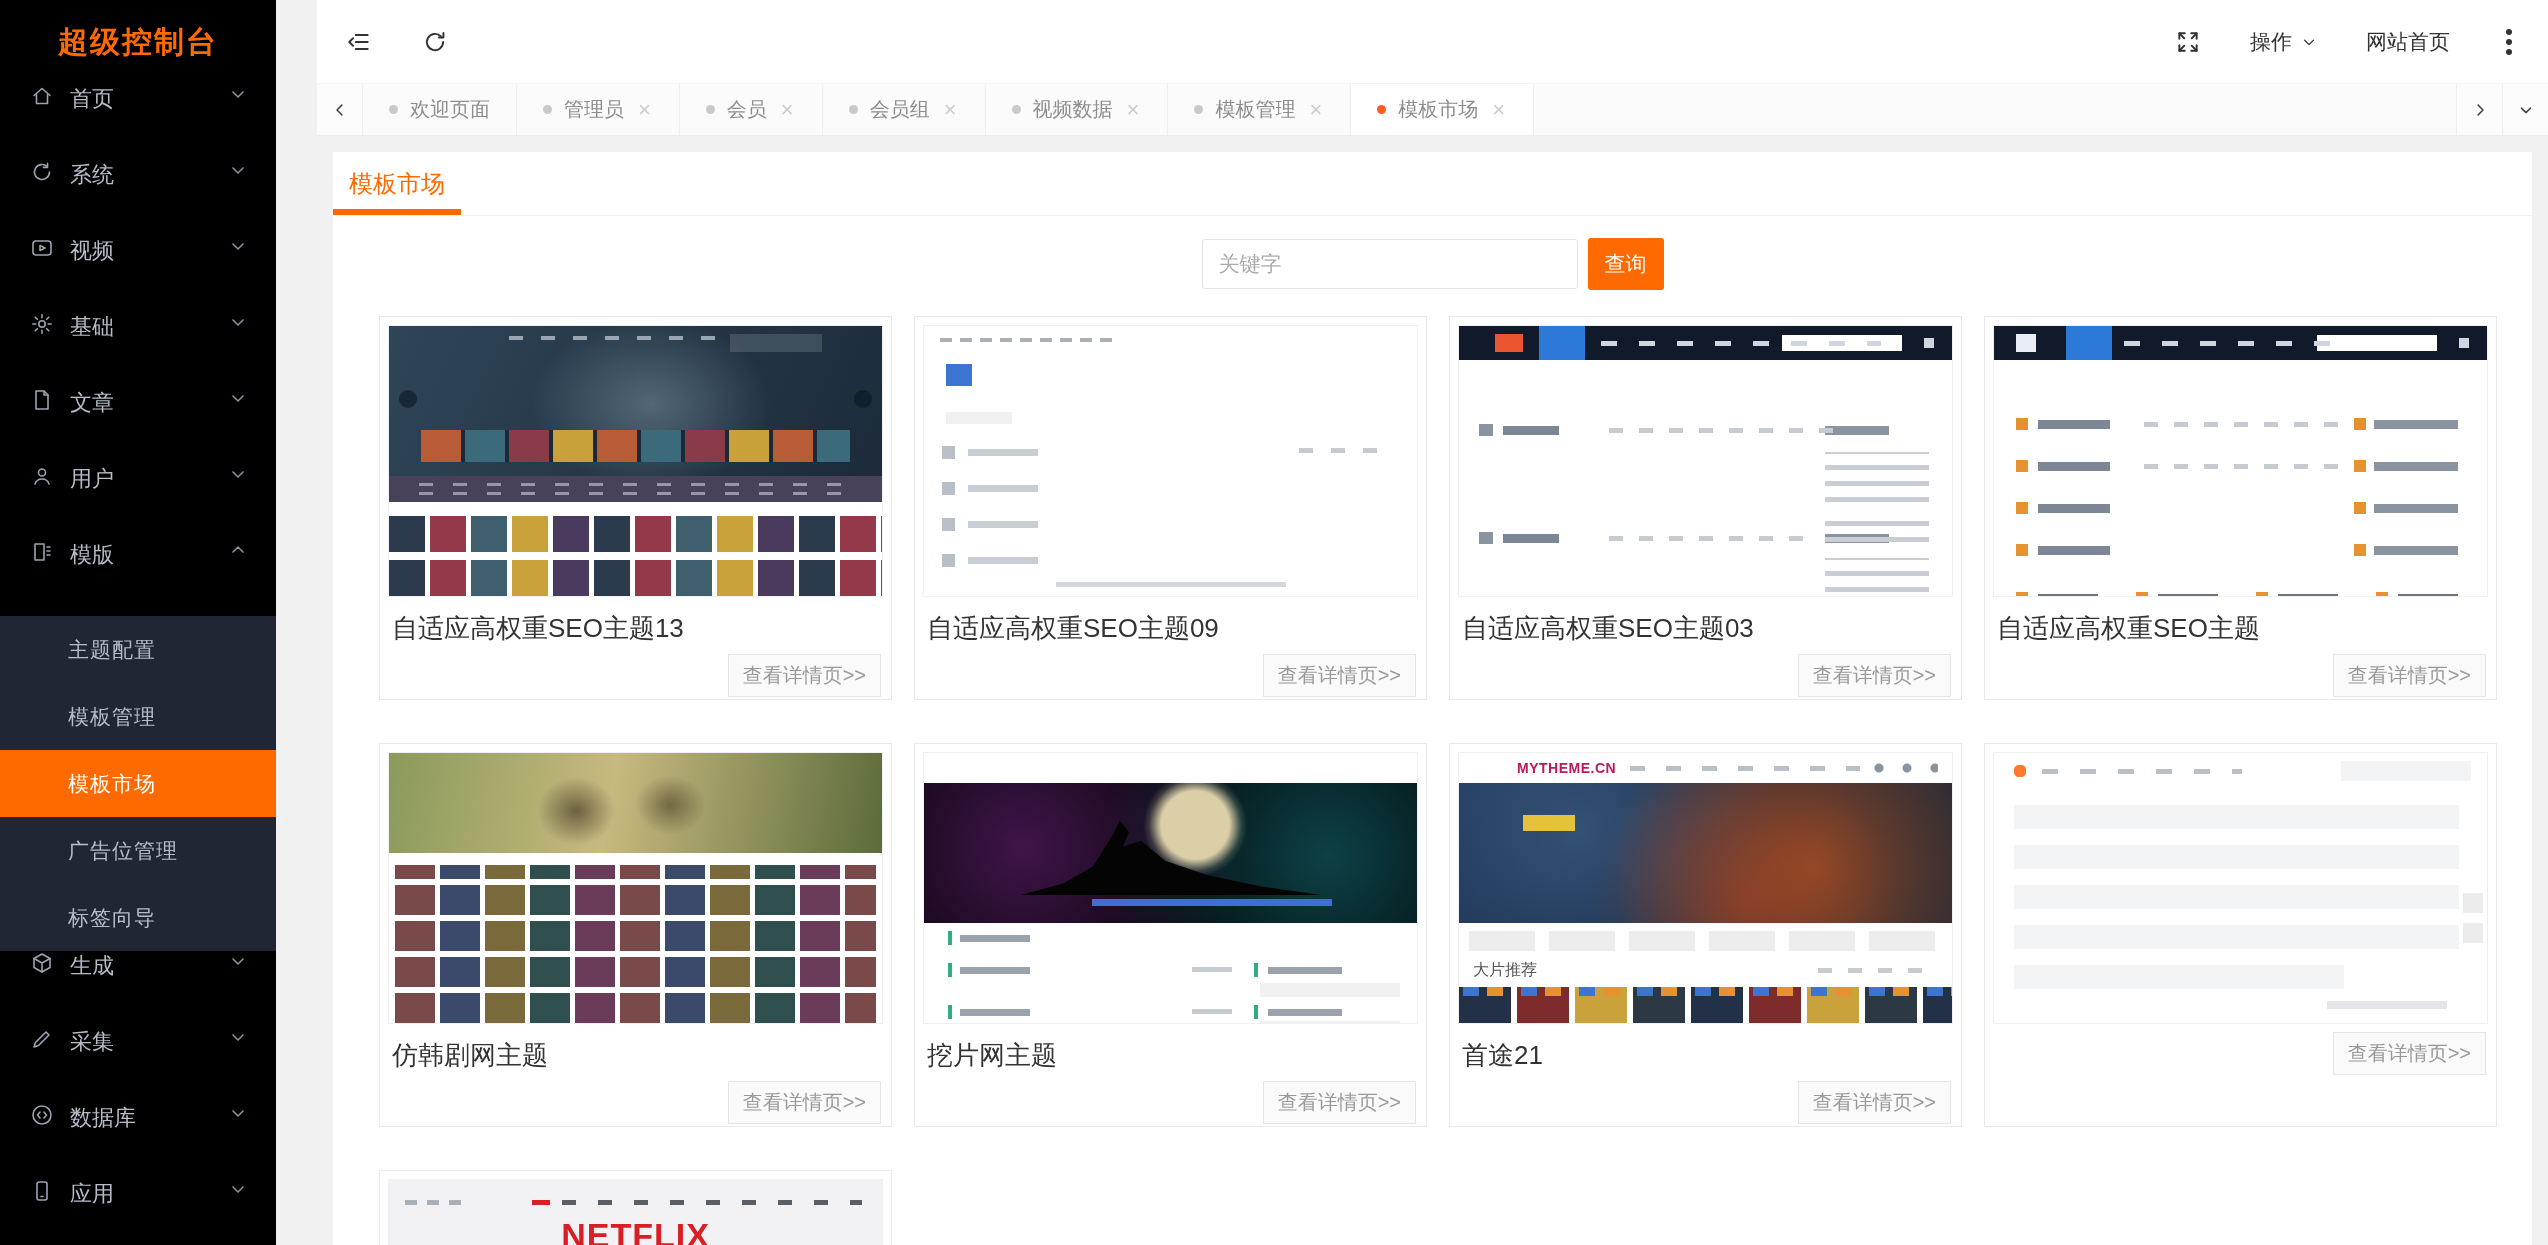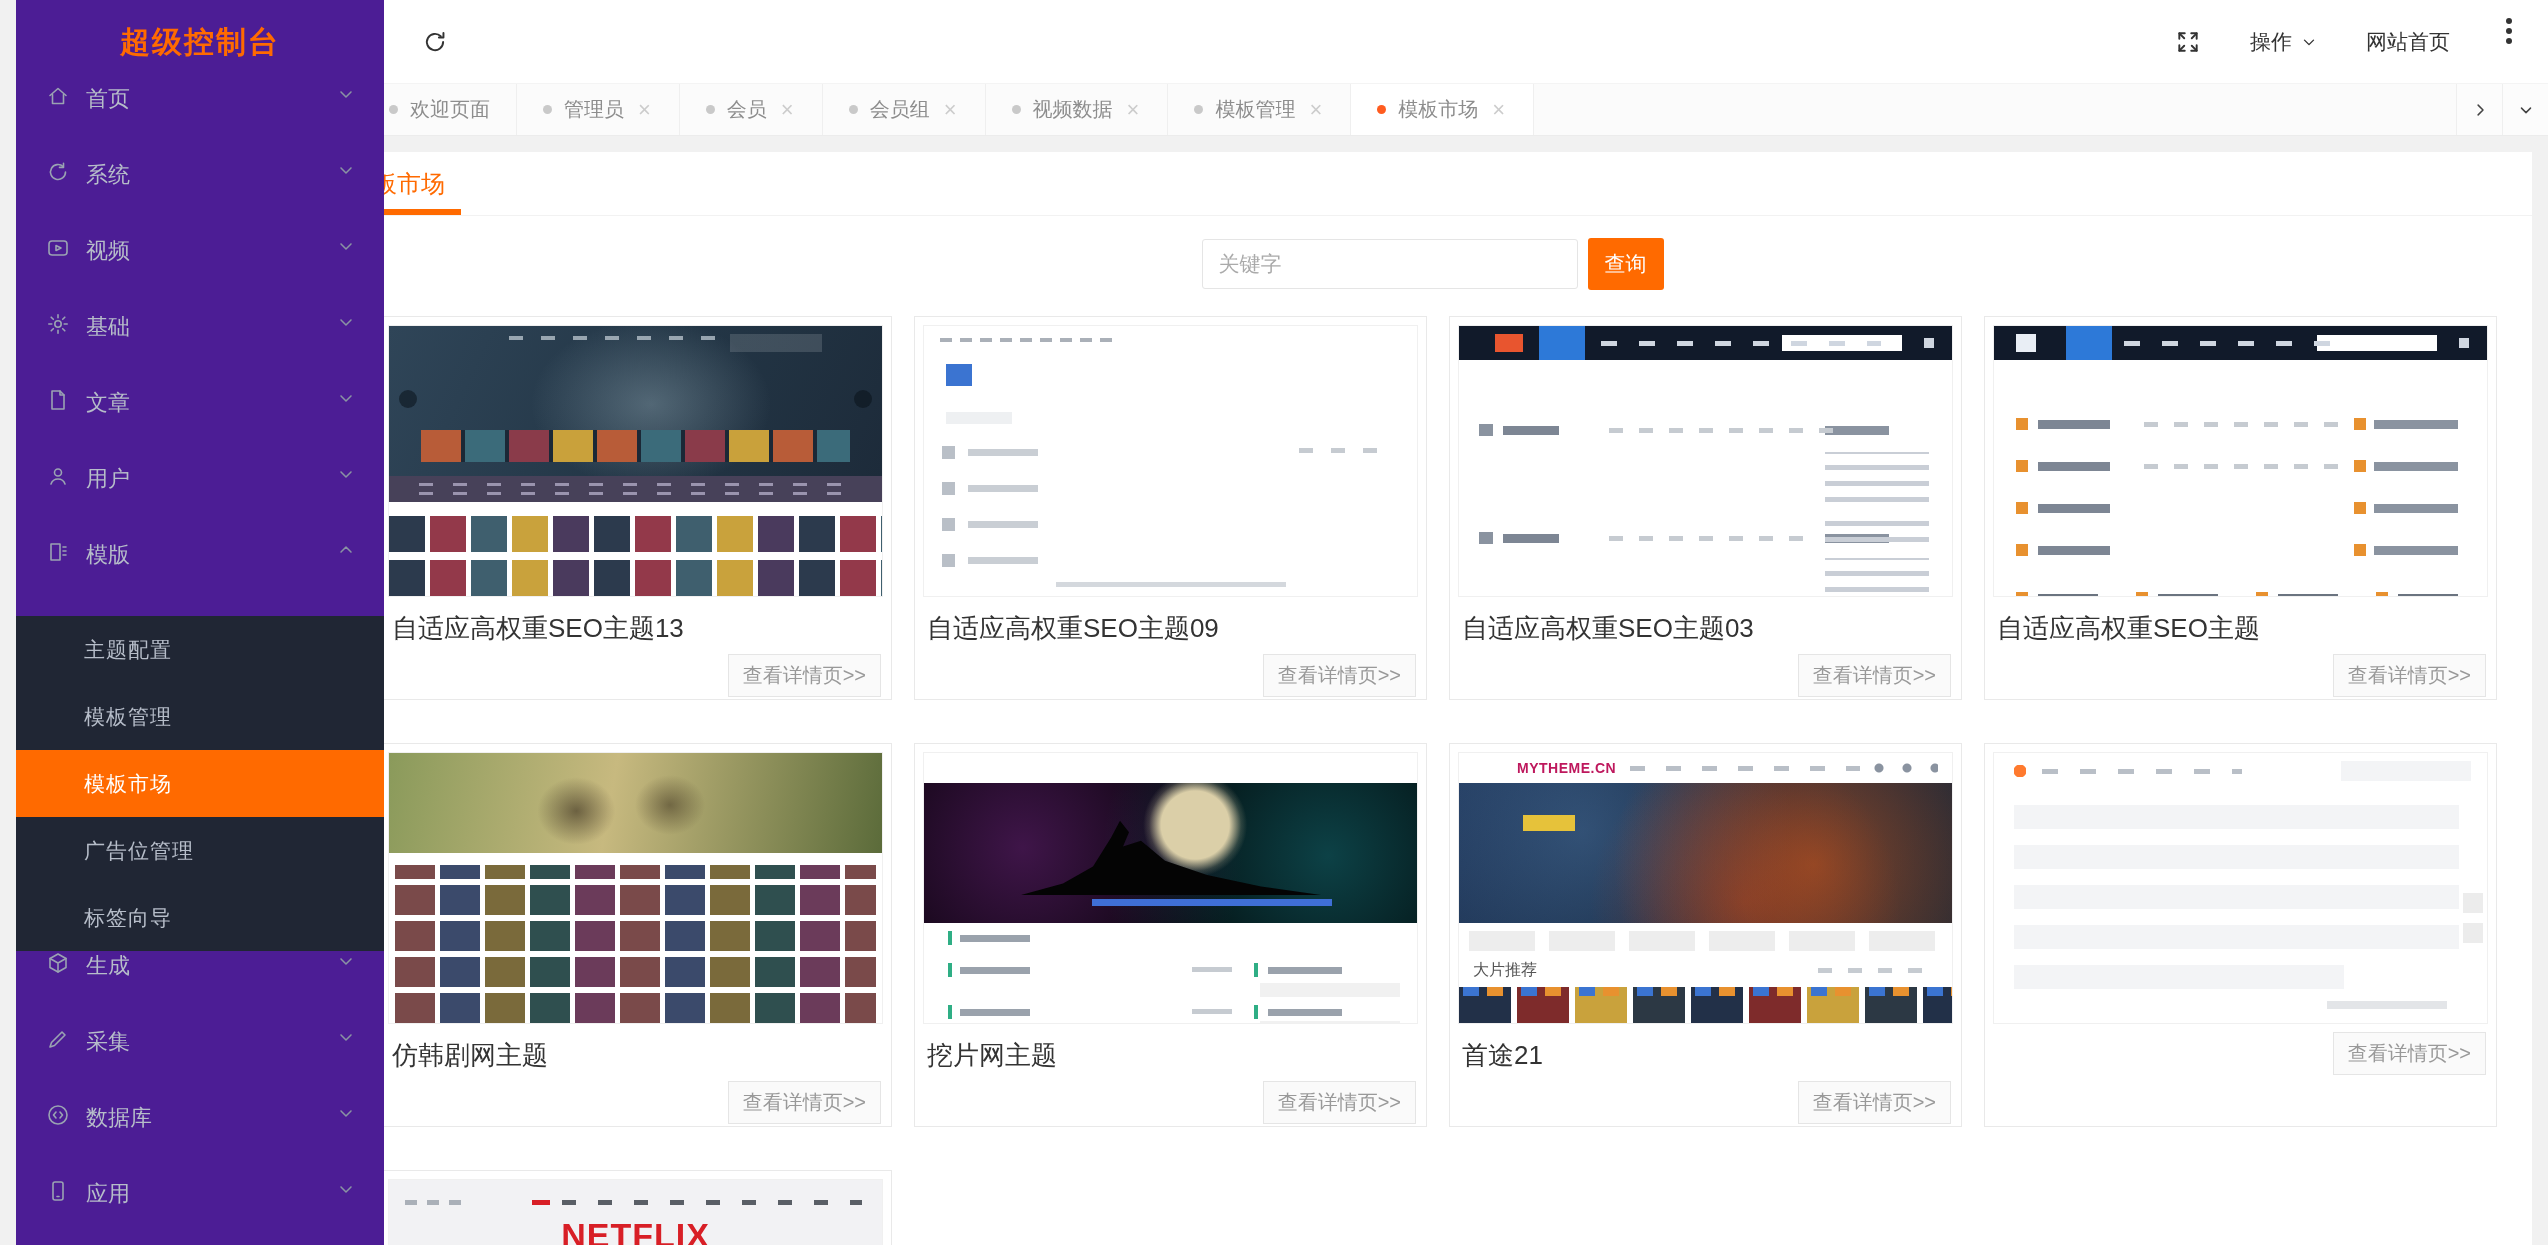--- a/index.html
+++ b/index.html
@@ -1,36 +1,36 @@
 <!DOCTYPE html>
 <html><head>
 <meta charset="utf-8">
 <style>
   *{box-sizing:border-box;margin:0;padding:0;}
   html,body{width:2548px;height:1245px;overflow:hidden;font-family:"Liberation Sans","DejaVu Sans",sans-serif;background:#f1f1f1;}
 
   
-  .sidebar{position:fixed;left:16px;top:0;bottom:0;width:368px;background:#4c1d95;color:#b6bdc9;z-index:10;}
+  .sidebar{position:fixed;left:0;top:0;bottom:0;width:276px;background:#000000;color:#b6bdc9;z-index:10;}
   .logo{height:84px;display:flex;align-items:center;justify-content:center;font-size:30px;font-weight:bold;color:#ff6a00;letter-spacing:2px;}
   .nav-item{height:76px;display:flex;align-items:flex-start;padding:0 28px 0 30px;font-size:22px;color:#b6bdc9;cursor:pointer;}
   .nav-item .nicon{width:24px;height:24px;margin-right:16px;flex:none;display:flex;align-items:center;}
   .nav-item .nicon svg{width:24px;height:24px;stroke:#9aa3b2;fill:none;stroke-width:1.6;stroke-linecap:round;stroke-linejoin:round;}
   .nav-item .chev{margin-left:auto;}
   .nav-item .chev svg{width:20px;height:20px;stroke:#8a93a3;fill:none;stroke-width:1.8;stroke-linecap:round;stroke-linejoin:round;}
   .submenu{background:#202634;}
   .submenu-item{height:67px;display:flex;align-items:center;padding-left:68px;font-size:21px;color:#b6bdc9;cursor:pointer;letter-spacing:1px;}
   .submenu-item.active{background:#ff6a00;color:#fff;}
 
   
   .main{margin-left:317px;height:100%;display:flex;flex-direction:column;}
   .topbar{height:84px;background:#fff;display:flex;align-items:center;padding:0 28px;border-bottom:1px solid #f4f4f4;flex:none;}
   .tb-icon{width:28px;height:28px;display:flex;align-items:center;justify-content:center;cursor:pointer;}
   .tb-icon svg{width:26px;height:26px;stroke:#333;fill:none;stroke-width:1.8;stroke-linecap:round;stroke-linejoin:round;}
   .tb-left{display:flex;align-items:center;gap:48px;}
-  .tb-right{margin-left:auto;display:flex;align-items:flex-start;gap:48px;}
+  .tb-right{margin-left:auto;display:flex;align-items:center;gap:48px;}
   .tb-text{font-size:21px;color:#333;cursor:pointer;display:flex;align-items:center;gap:8px;}
   .tb-text svg{width:18px;height:18px;stroke:#333;fill:none;stroke-width:1.8;stroke-linecap:round;stroke-linejoin:round;}
   .kebab{width:6px;height:6px;border-radius:50%;background:#333;box-shadow:0 10px 0 #333,0 -10px 0 #333;margin:0 8px;cursor:pointer;}
 
   .tabbar{height:52px;background:#fbfbfb;display:flex;align-items:stretch;border-bottom:1px solid #ececec;flex:none;}
   .tab-scroll{width:46px;display:flex;align-items:center;justify-content:center;border-right:1px solid #efefef;cursor:pointer;background:#fcfcfc;flex:none;}
   .tab-scroll.right{border-right:none;border-left:1px solid #efefef;}
   .tab-scroll svg{width:18px;height:18px;stroke:#444;fill:none;stroke-width:2;stroke-linecap:round;stroke-linejoin:round;}
   .tab{display:flex;align-items:center;gap:12px;padding:0 26px;border-right:1px solid #efefef;font-size:20px;color:#8d8d8d;cursor:pointer;white-space:nowrap;}
   .tab.active{background:#fff;}

